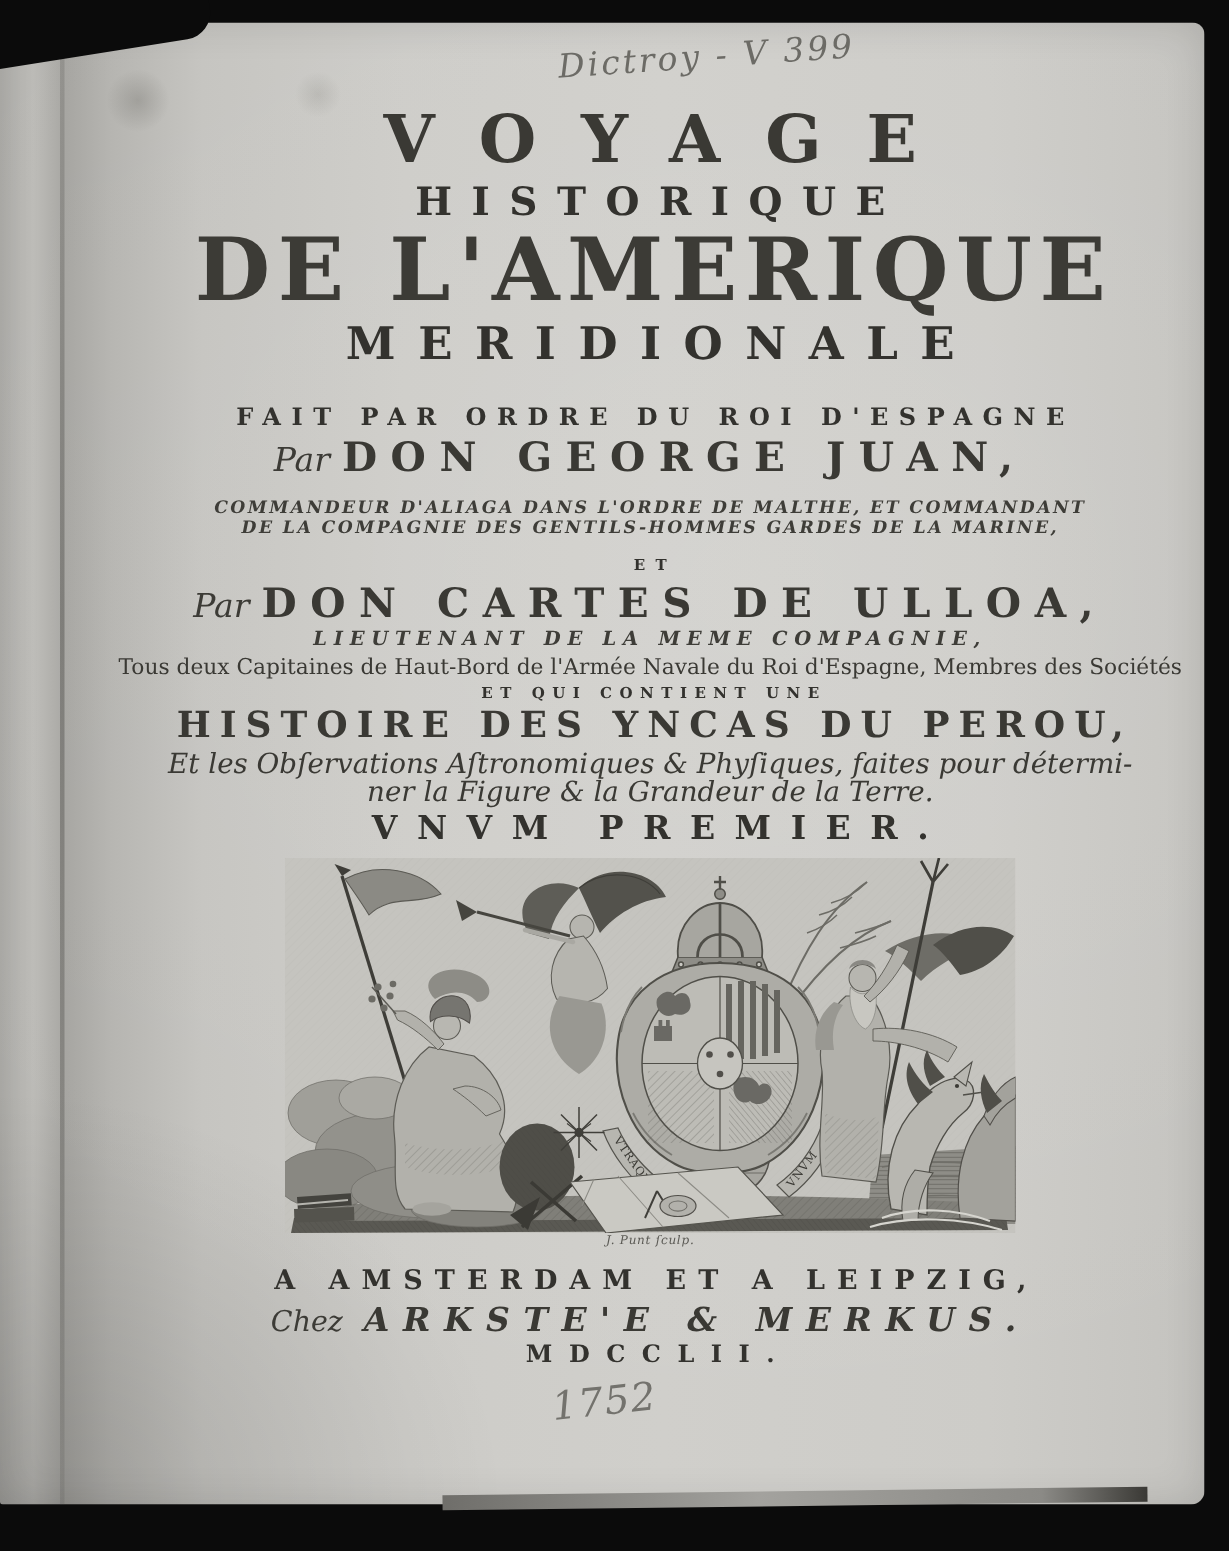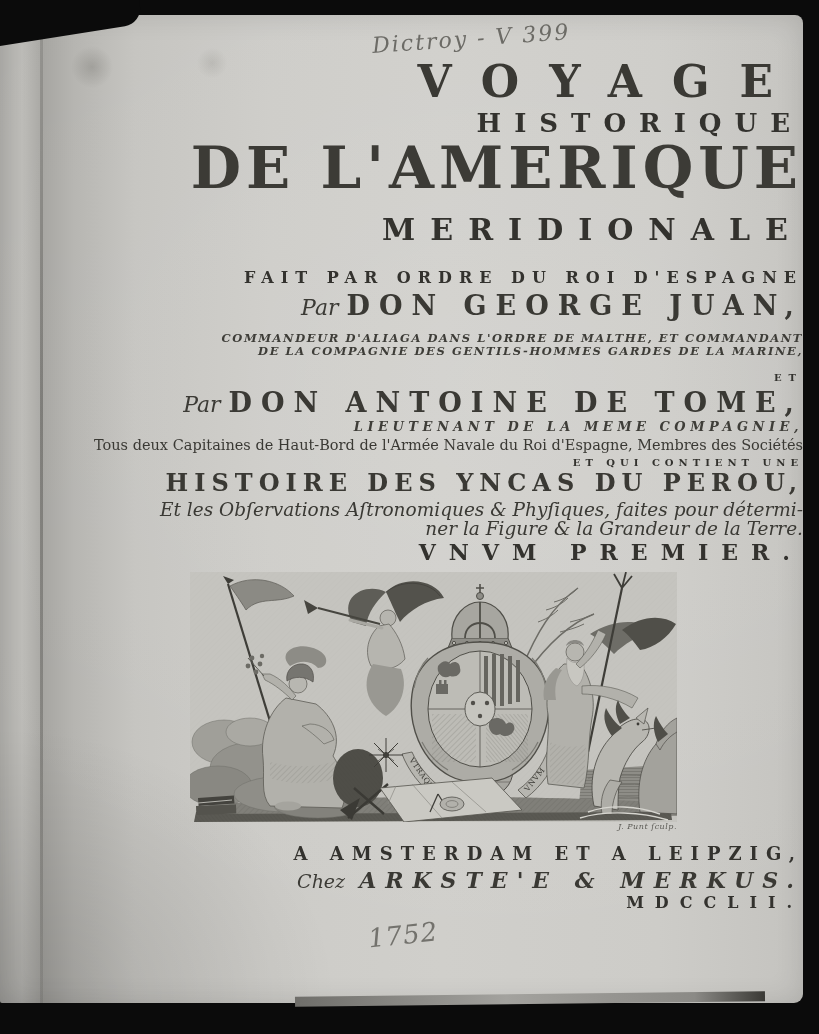--- a/index.html
+++ b/index.html
@@ -39,28 +39,28 @@
     position:absolute;top:11px;left:372px;
     font-style:italic;font-size:22px;color:#6c6b66;
     transform:rotate(-4deg);letter-spacing:2px;white-space:nowrap;
   }
   .hand-bottom{
     position:absolute;top:905px;left:368px;
     font-style:italic;font-size:26px;color:#73726d;
     transform:rotate(-6deg);letter-spacing:1px;
   }
   .content{
-    position:absolute;left:0;top:0;width:100%;box-sizing:border-box;
-    padding:44px 0 0 64px;text-align:right;color:#33322e;
+    position:absolute;left:0;top:12px;width:100%;box-sizing:border-box;
+    padding:44px 0 0 64px;text-align:center;color:#33322e;
   }
   .content div{line-height:1.05;}
   .t-voyage{font-size:44px;font-weight:700;letter-spacing:30px;text-indent:30px;color:#3a3934;}
   .t-historique{font-size:26px;font-weight:700;letter-spacing:13px;text-indent:13px;margin-top:5px;}
   .t-amerique{font-size:58px;font-weight:700;letter-spacing:5px;text-indent:5px;margin-top:1px;color:#3c3b36;}
-  .t-meridionale{font-size:30px;font-weight:700;letter-spacing:15px;text-indent:15px;margin-top:15px;}
+  .t-meridionale{font-size:30px;font-weight:700;letter-spacing:15px;text-indent:15px;margin-top:3px;}
   .t-fait{font-size:16px;font-weight:700;letter-spacing:7px;text-indent:7px;margin-top:24px;}
   .t-parline{margin-top:5px;}
   .par-word{font-style:italic;font-size:22px;font-weight:400;margin-right:8px;color:#3c3b36;}
   .author-name{font-size:27px;font-weight:700;letter-spacing:9px;color:#3a3934;}
   .t-titles-it{font-style:italic;font-weight:700;font-size:11.5px;letter-spacing:1.6px;margin-top:12px;color:#3e3d38;}
   .t-titles-it2{font-style:italic;font-weight:700;font-size:11.5px;letter-spacing:1.6px;margin-top:1px;color:#3e3d38;}
   .t-et{font-size:10px;font-weight:700;letter-spacing:7px;text-indent:7px;margin-top:16px;}
   .t-lieutenant{font-style:italic;font-weight:700;font-size:13px;letter-spacing:4.5px;margin-top:3px;color:#3e3d38;}
   .t-cred{font-size:14.5px;margin-top:4px;color:#3a3934;}
   .t-cred2{font-size:14.5px;margin-top:1px;color:#3a3934;}
@@ -95,21 +95,21 @@
     <div class="t-meridionale">MERIDIONALE</div>
     <div class="t-fait">FAIT PAR ORDRE DU ROI D'ESPAGNE</div>
 
     <div class="t-parline">
       <span class="par-word">Par</span><span class="author-name">DON GEORGE JUAN,</span>
     </div>
     <div class="t-titles-it">COMMANDEUR D'ALIAGA DANS L'ORDRE DE MALTHE, ET COMMANDANT</div>
     <div class="t-titles-it2">DE LA COMPAGNIE DES GENTILS-HOMMES GARDES DE LA MARINE,</div>
     <div class="t-et">ET</div>
     <div class="t-parline">
-      <span class="par-word">Par</span><span class="author-name">DON ANTOINE DE TOME,</span>
+      <span class="par-word">Par</span><span class="author-name">DON CARTES DE ULLOA,</span>
     </div>
     <div class="t-lieutenant">LIEUTENANT DE LA MEME COMPAGNIE,</div>
     <div class="t-cred">Tous deux Capitaines de Haut-Bord de l'Armée Navale du Roi d'Espagne, Membres des Sociétés</div>
 
     <div class="t-contient">ET QUI CONTIENT UNE</div>
     <div class="t-histoire">HISTOIRE DES YNCAS DU PEROU,</div>
     <div class="t-obs">Et les Obſervations Aſtronomiques &amp; Phyſiques, faites pour détermi-</div>
     <div class="t-obs2">ner la Figure &amp; la Grandeur de la Terre.</div>
     <div class="t-tome">VNVM PREMIER.</div>
 

